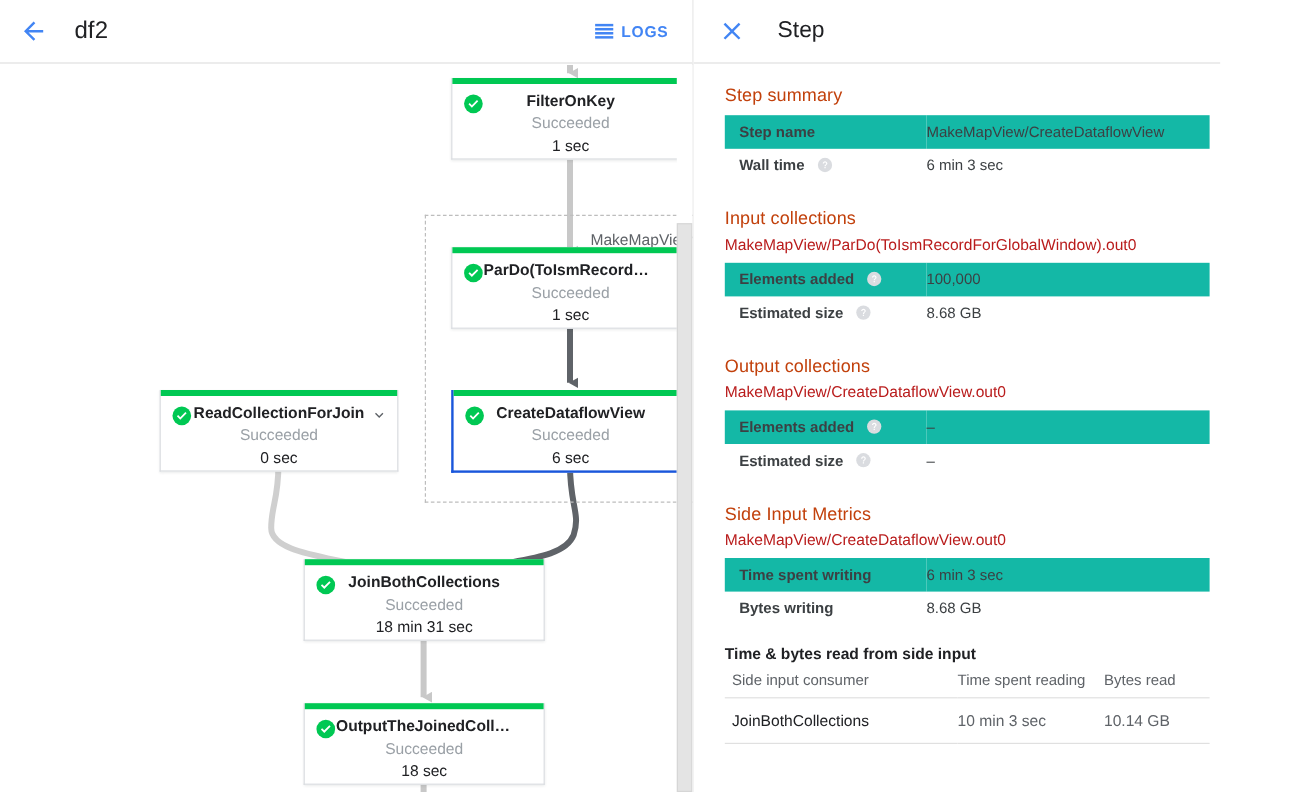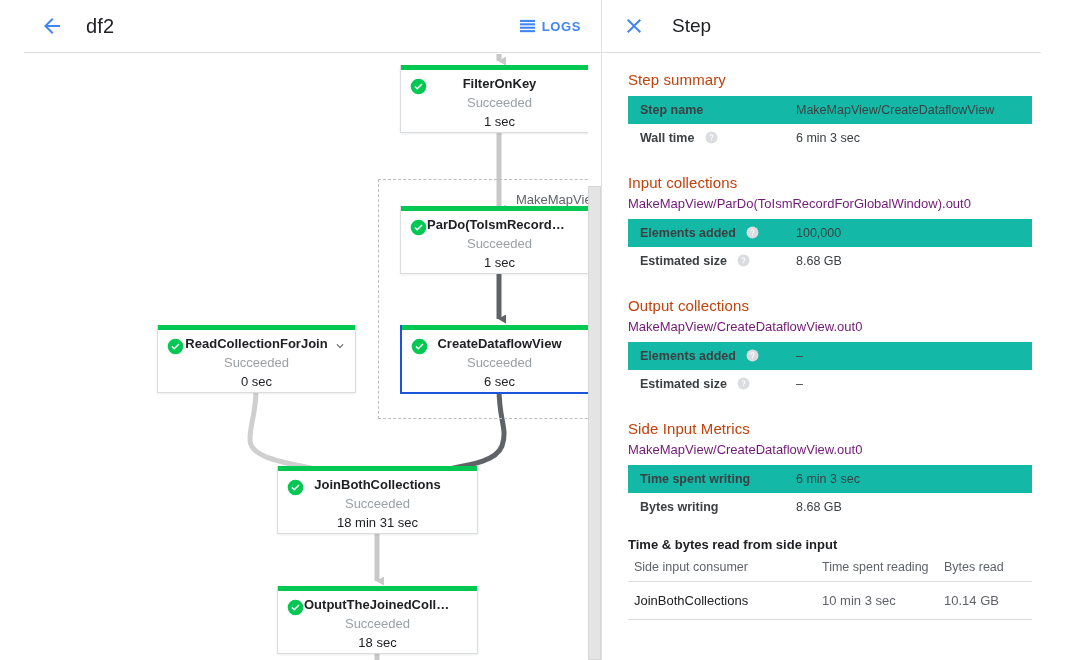--- a/index.html
+++ b/index.html
@@ -13,21 +13,20 @@
   }
   #app { position: relative; width: 1090px; height: 660px; display: flex; }
 
   
   #left-pane {
     position: relative;
     width: 578px; height: 660px;
     background: #fff;
     border-right: 1px solid #e0e0e0;
     overflow: hidden;
-    margin-left: 24px;
   }
   #left-topbar {
     position: relative;
     height: 53px;
     border-bottom: 1px solid #e0e0e0;
     display: flex; align-items: center;
     padding: 0 14px 0 10px;
     background: #fff;
   }
   #back-arrow {
@@ -141,21 +140,21 @@
     padding: 18px 10px 0 26px;
     height: 606px;
     overflow: hidden;
   }
   .sec-heading {
     font-size: 15px; color: #c2410c; font-weight: 400;
     margin: 0 0 8px 0; letter-spacing: .1px;
   }
   .sec-heading.tight { margin-bottom: 4px; }
   .coll-name {
-    font-size: 13px; color: #701a75; margin: 0 0 6px 0; line-height: 18px;
+    font-size: 13px; color: #b91c1c; margin: 0 0 6px 0; line-height: 18px;
   }
   .kv-table { width: 404px; border-collapse: collapse; }
   .kv-table tr.alt { background: #14b8a6; }
   .kv-table td {
     font-size: 12.5px; padding: 6px 0 6px 0; vertical-align: middle;
     line-height: 16px;
   }
   .kv-table td.k {
     font-weight: bold; color: #3c4043; width: 168px; padding-left: 12px;
   }

